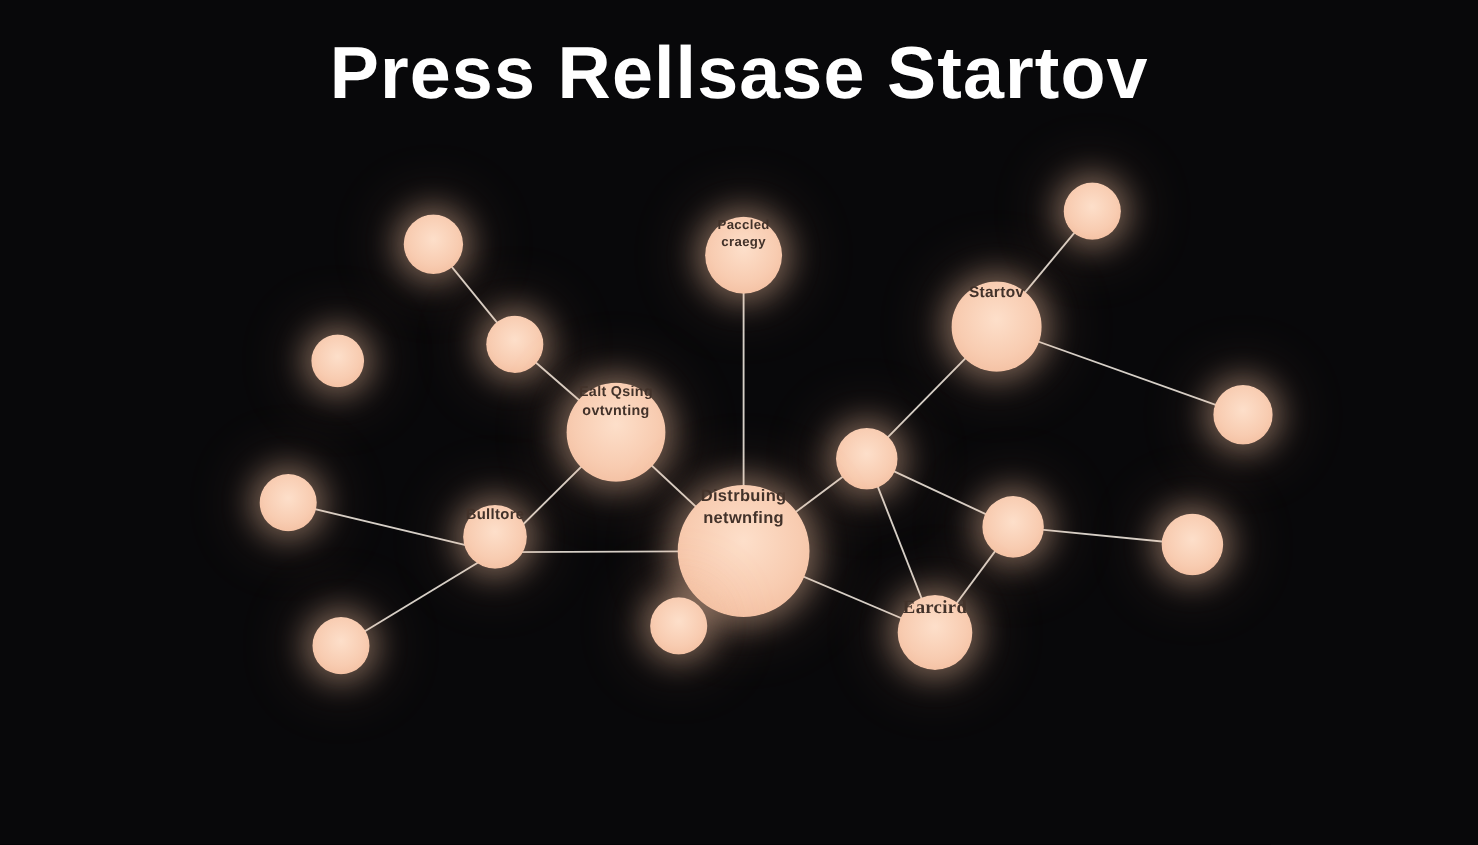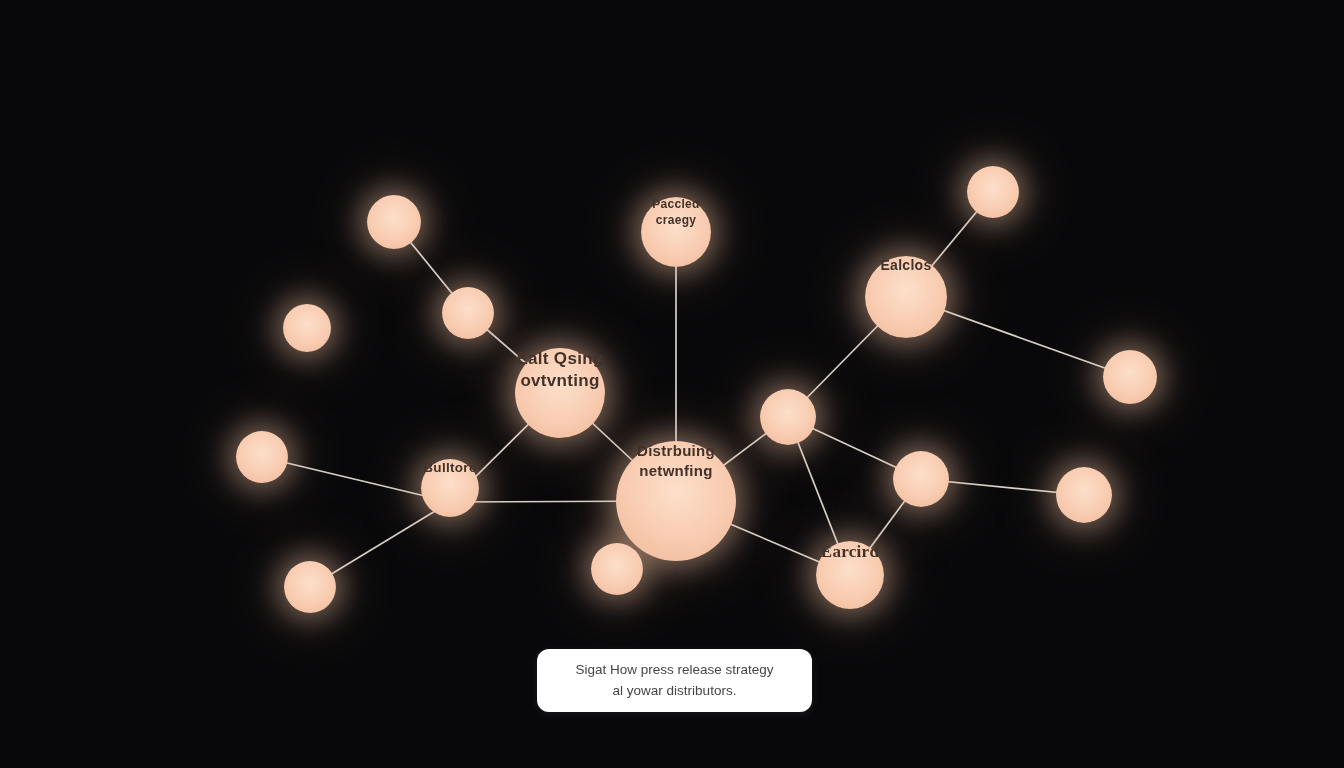--- a/index.html
+++ b/index.html
@@ -64,20 +64,21 @@
     line-height: 1.55;
     text-align: center;
     white-space: pre-line;
     font-weight: 500;
   }
 </style>
 </head>
 <body>
 
 <div class="stage">
+  <h1 class="title">Press Rellsase Startov</h1>
 
   <svg id="edge-layer" viewBox="0 0 1344 768" xmlns="http://www.w3.org/2000/svg">
       <line x1="394" y1="222" x2="468" y2="313" stroke="#d6d0c8" stroke-width="1.7"></line>
       <line x1="468" y1="313" x2="560" y2="393" stroke="#d6d0c8" stroke-width="1.7"></line>
       <line x1="560" y1="393" x2="450" y2="502" stroke="#d6d0c8" stroke-width="1.7"></line>
       <line x1="560" y1="393" x2="676" y2="501" stroke="#d6d0c8" stroke-width="1.7"></line>
       <line x1="676" y1="232" x2="676" y2="501" stroke="#d6d0c8" stroke-width="1.7"></line>
       <line x1="450" y1="502" x2="262" y2="457" stroke="#d6d0c8" stroke-width="1.7"></line>
       <line x1="450" y1="502" x2="310" y2="587" stroke="#d6d0c8" stroke-width="1.7"></line>
       <line x1="450" y1="502" x2="676" y2="501" stroke="#d6d0c8" stroke-width="1.7"></line>
@@ -90,29 +91,29 @@
       <line x1="921" y1="479" x2="1084" y2="495" stroke="#d6d0c8" stroke-width="1.7"></line>
       <line x1="906" y1="297" x2="993" y2="192" stroke="#d6d0c8" stroke-width="1.7"></line>
       <line x1="906" y1="297" x2="1130" y2="377" stroke="#d6d0c8" stroke-width="1.7"></line>
     </svg>
 
   <div id="node-layer">
       <div class="node" style="left: 367px; top: 195px; width: 54px; height: 54px;"></div>
       <div class="node" style="left: 283px; top: 304px; width: 48px; height: 48px;"></div>
       <div class="node" style="left: 442px; top: 287px; width: 52px; height: 52px;"></div>
       <div class="node" style="left: 515px; top: 348px; width: 90px; height: 90px;">
-        <span class="node-label" style="font-size: 17px;">Ealt Qsing
+        <span class="node-label" style="font-size: 13px;">Ealt Qsing
 ovtvnting</span>
       </div>
       <div class="node" style="left: 641px; top: 197px; width: 70px; height: 70px;">
         <span class="node-label" style="font-size: 12px;">Paccled
 craegy</span>
       </div>
       <div class="node" style="left: 865px; top: 256px; width: 82px; height: 82px;">
-        <span class="node-label" style="font-size: 14px;">Ealclos</span>
+        <span class="node-label" style="font-size: 14px;">Startov</span>
       </div>
       <div class="node" style="left: 967px; top: 166px; width: 52px; height: 52px;"></div>
       <div class="node" style="left: 1103px; top: 350px; width: 54px; height: 54px;"></div>
       <div class="node" style="left: 760px; top: 389px; width: 56px; height: 56px;"></div>
       <div class="node" style="left: 421px; top: 459px; width: 58px; height: 58px;">
         <span class="node-label" style="font-size: 13.5px;">Bulltore</span>
       </div>
       <div class="node" style="left: 236px; top: 431px; width: 52px; height: 52px;"></div>
       <div class="node" style="left: 284px; top: 561px; width: 52px; height: 52px;"></div>
       <div class="node" style="left: 616px; top: 441px; width: 120px; height: 120px;">
@@ -120,17 +121,13 @@
 netwnfing</span>
       </div>
       <div class="node" style="left: 591px; top: 543px; width: 52px; height: 52px;"></div>
       <div class="node" style="left: 893px; top: 451px; width: 56px; height: 56px;"></div>
       <div class="node" style="left: 1056px; top: 467px; width: 56px; height: 56px;"></div>
       <div class="node" style="left: 816px; top: 541px; width: 68px; height: 68px;">
         <span class="node-label" style="font-size: 17px; font-family: Liberation Serif, serif;">Earcird</span>
       </div>
     </div>
 
-  <div class="caption-card">
-    <p>Sigat How press release strategy
-al yowar distributors.</p>
-  </div>
 </div>
 
 </body></html>

